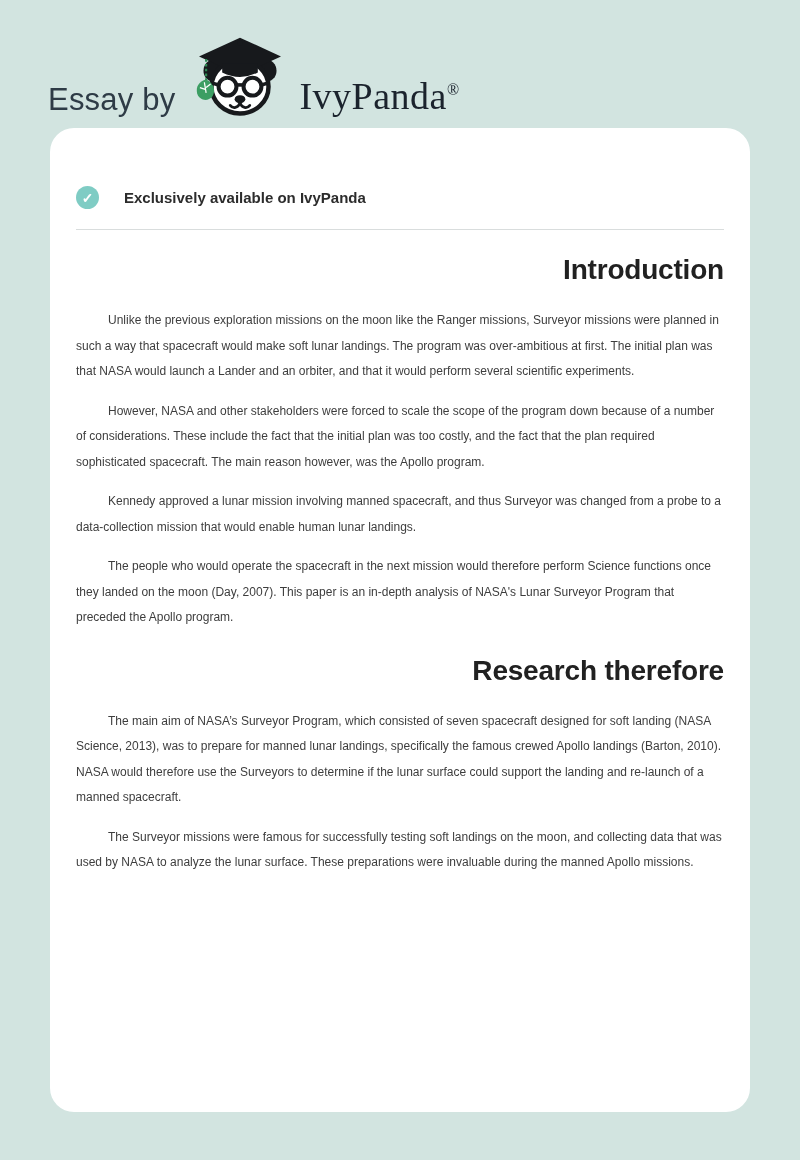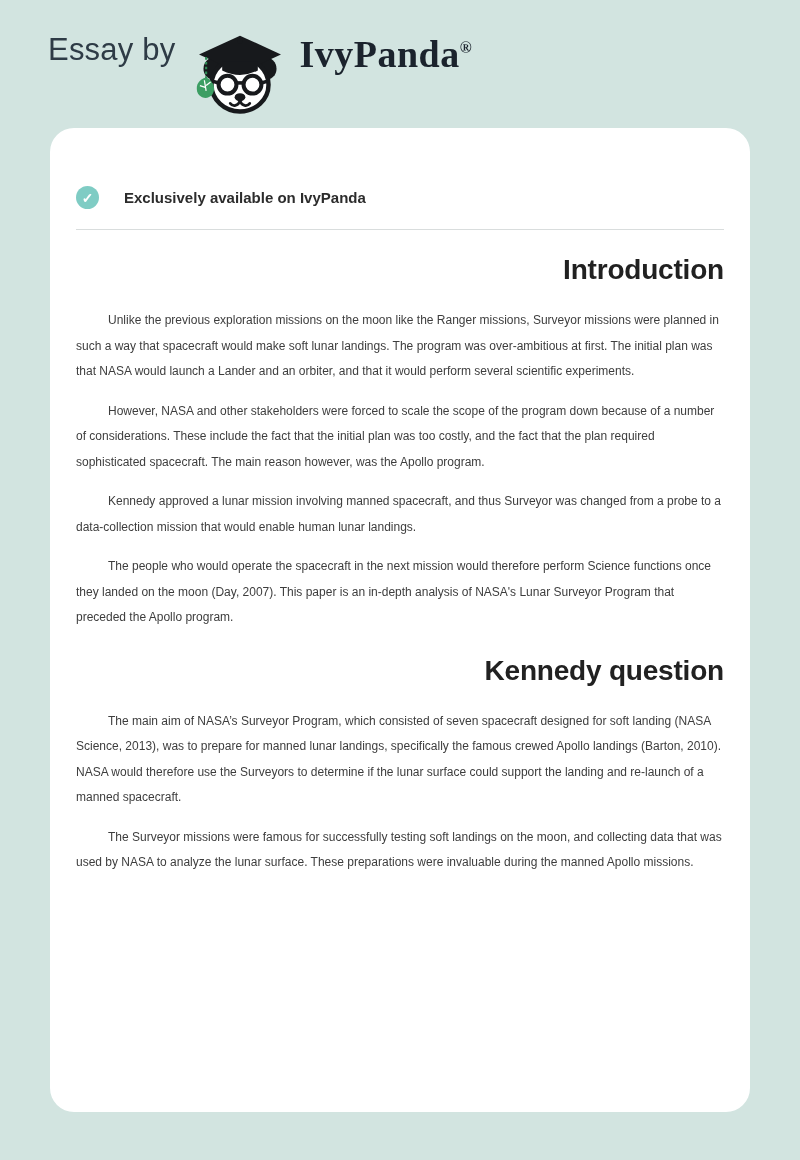--- a/index.html
+++ b/index.html
@@ -9,42 +9,42 @@
   .page {
     width: 800px;
     height: 1160px;
     background: #d2e4e0;
     overflow: hidden;
   }
 
   
   .site-header {
     display: flex;
-    align-items: flex-start;
+    align-items: flex-end;
     padding: 32px 0 0 48px;
     height: 118px;
   }
   .essay-by {
     font-size: 31px;
     font-weight: 500;
     color: #2e3b46;
     letter-spacing: 0.2px;
   }
   .logo-wrap {
     width: 102px;
     height: 84px;
     margin: 0 8px 0 14px;
     display: flex;
     align-items: center;
     justify-content: center;
   }
   .logo-wrap svg { width: 100px; height: 82px; }
   .brand {
     font-family: "Liberation Serif", serif;
-    font-weight: 700;
+    font-weight: 400;
     font-size: 38px;
     color: #1b232d;
     letter-spacing: 0.5px;
   }
   .brand sup {
     font-size: 16px;
     vertical-align: super;
     line-height: 0;
   }
 
@@ -163,19 +163,19 @@
 
     <section>
       <h2 class="section-heading">Introduction</h2>
       <p class="essay-paragraph">Unlike the previous exploration missions on the moon like the Ranger missions, Surveyor missions were planned in such a way that spacecraft would make soft lunar landings. The program was over-ambitious at first. The initial plan was that NASA would launch a Lander and an orbiter, and that it would perform several scientific experiments.</p>
       <p class="essay-paragraph">However, NASA and other stakeholders were forced to scale the scope of the program down because of a number of considerations. These include the fact that the initial plan was too costly, and the fact that the plan required sophisticated spacecraft. The main reason however, was the Apollo program.</p>
       <p class="essay-paragraph">Kennedy approved a lunar mission involving manned spacecraft, and thus Surveyor was changed from a probe to a data-collection mission that would enable human lunar landings.</p>
       <p class="essay-paragraph">The people who would operate the spacecraft in the next mission would therefore perform Science functions once they landed on the moon (Day, 2007). This paper is an in-depth analysis of NASA's Lunar Surveyor Program that preceded the Apollo program.</p>
     </section>
 
     <section>
-      <h2 class="section-heading">Kennedy question</h2>
+      <h2 class="section-heading">Research therefore</h2>
       <p class="essay-paragraph">The main aim of NASA’s Surveyor Program, which consisted of seven spacecraft designed for soft landing (NASA Science, 2013), was to prepare for manned lunar landings, specifically the famous crewed Apollo landings (Barton, 2010). NASA would therefore use the Surveyors to determine if the lunar surface could support the landing and re-launch of a manned spacecraft.</p>
       <p class="essay-paragraph">The Surveyor missions were famous for successfully testing soft landings on the moon, and collecting data that was used by NASA to analyze the lunar surface. These preparations were invaluable during the manned Apollo missions.</p>
     </section>
   </main>
 
 </div>
 
 </body></html>

